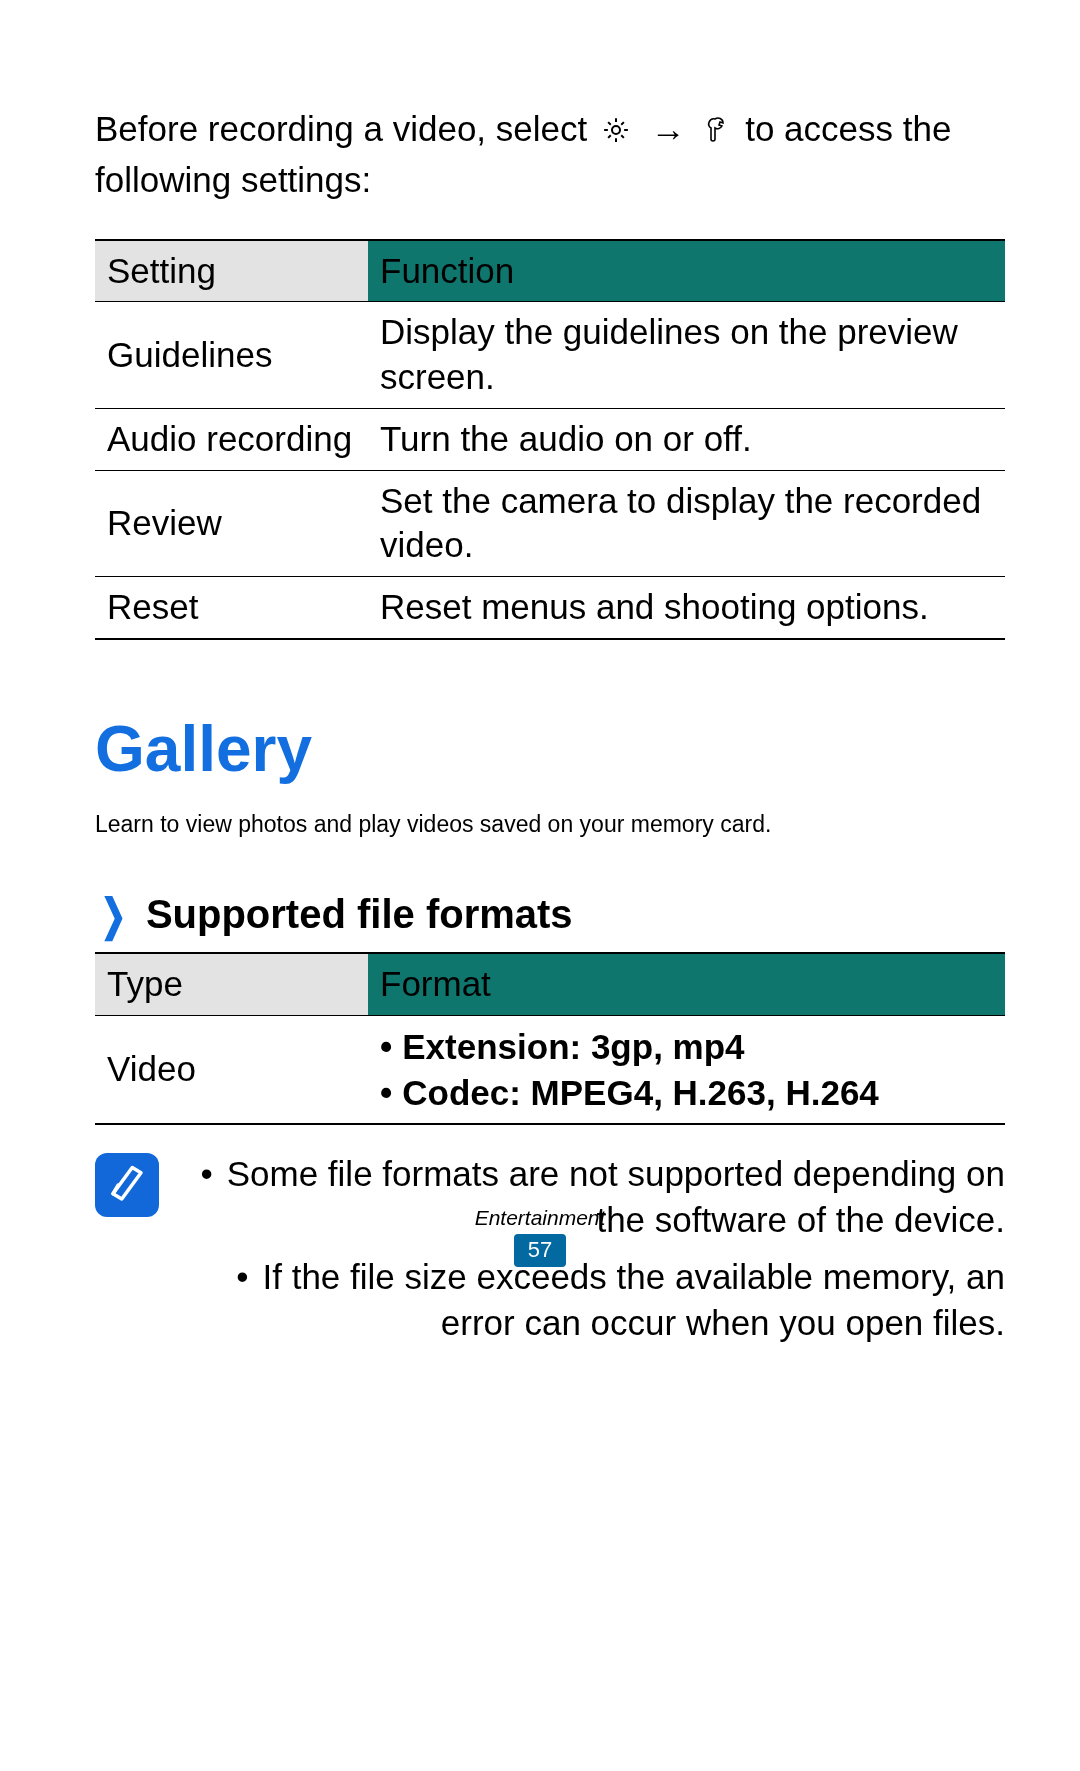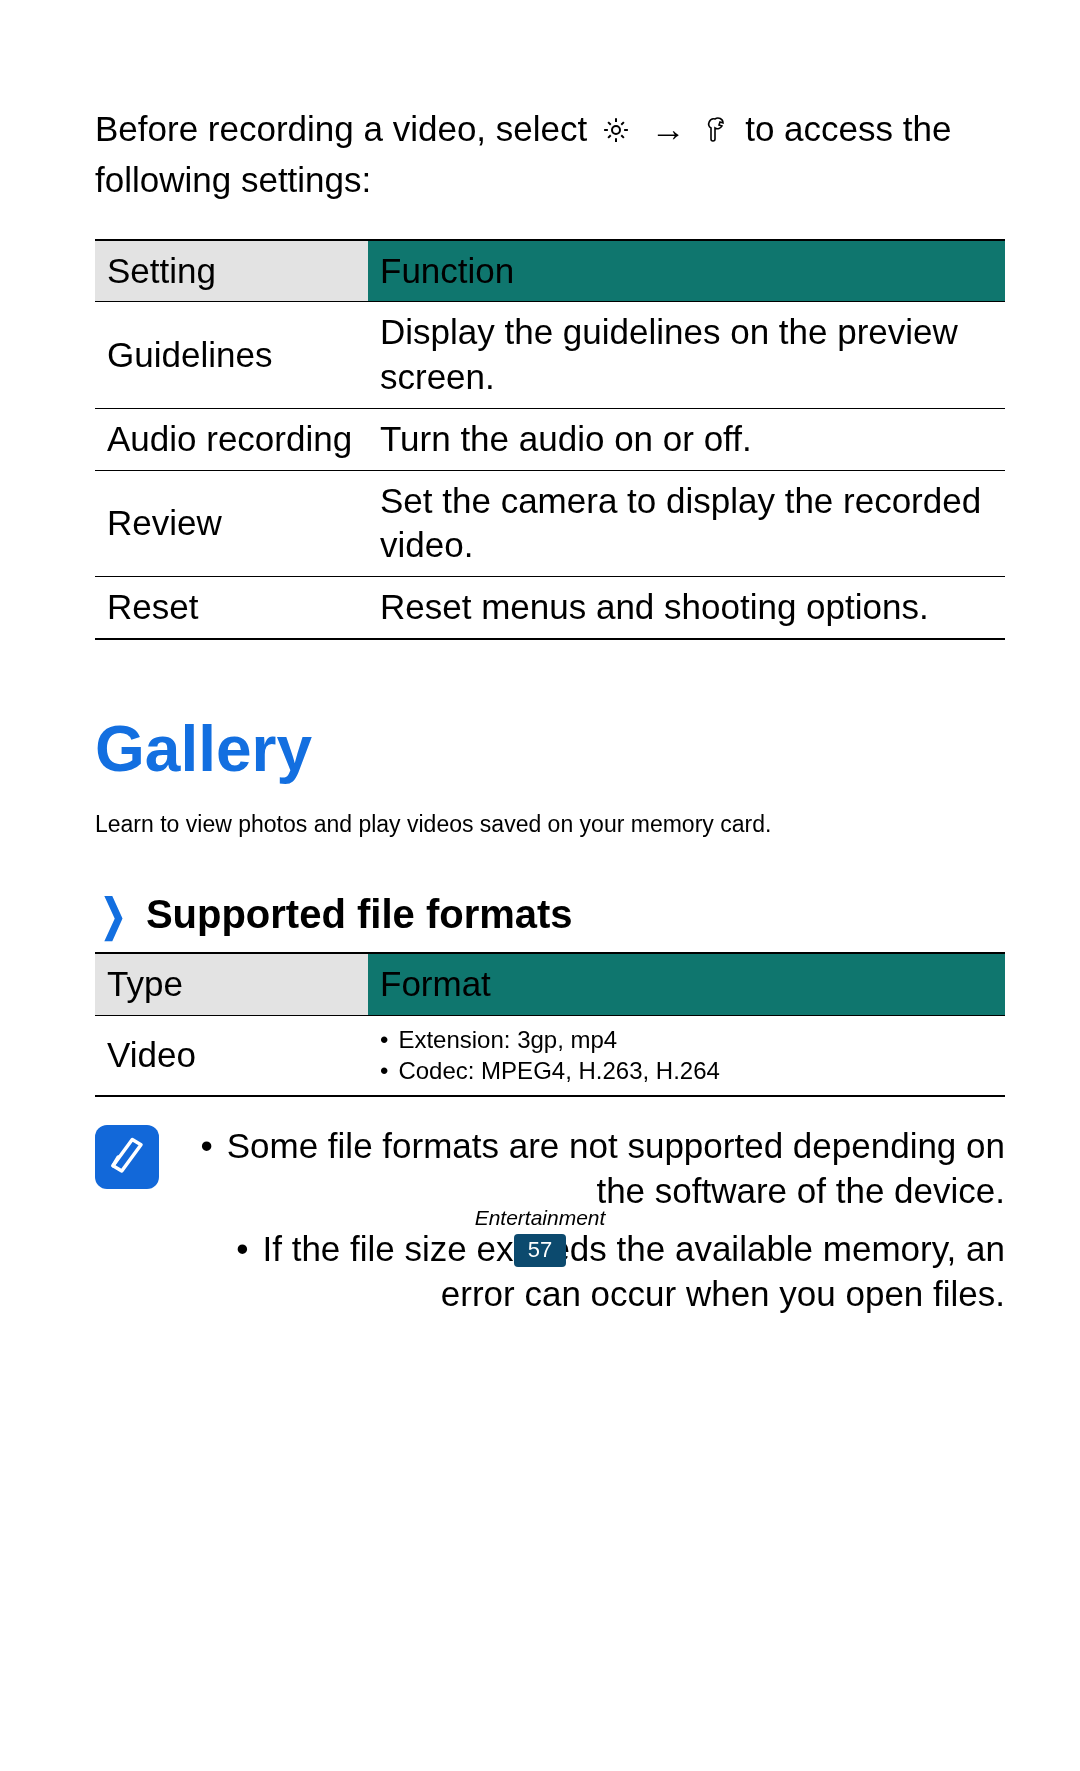--- a/index.html
+++ b/index.html
@@ -108,22 +108,23 @@
     font-weight: 900;
     font-size: 44px;
     display:inline-block;
     transform: scaleX(0.7);
   }
 
   .bullets {
     list-style: none;
     padding: 0;
     margin: 0;
-    font-size: 24px;
+    font-size: 35px;
     line-height: 1.3;
+    font-weight: bold;
   }
   .bullets li::before {
     content: "•";
     margin-right: 10px;
   }
 
   .note-box {
     display: flex;
     align-items: flex-start;
     gap: 24px;
@@ -164,21 +165,21 @@
     left: 0;
     width: 100%;
     text-align: center;
     font-style: italic;
     font-size: 21px;
     color: #000;
   }
 
   .page-num-badge {
     display: inline-block;
-    background: #0c4a6e;
+    background: #0369a1;
     color: #fff;
     font-style: normal;
     font-size: 22px;
     line-height: 1;
     padding: 5px 14px 6px;
     border-radius: 4px;
     margin-top: 4px;
   }
 
 </style>

